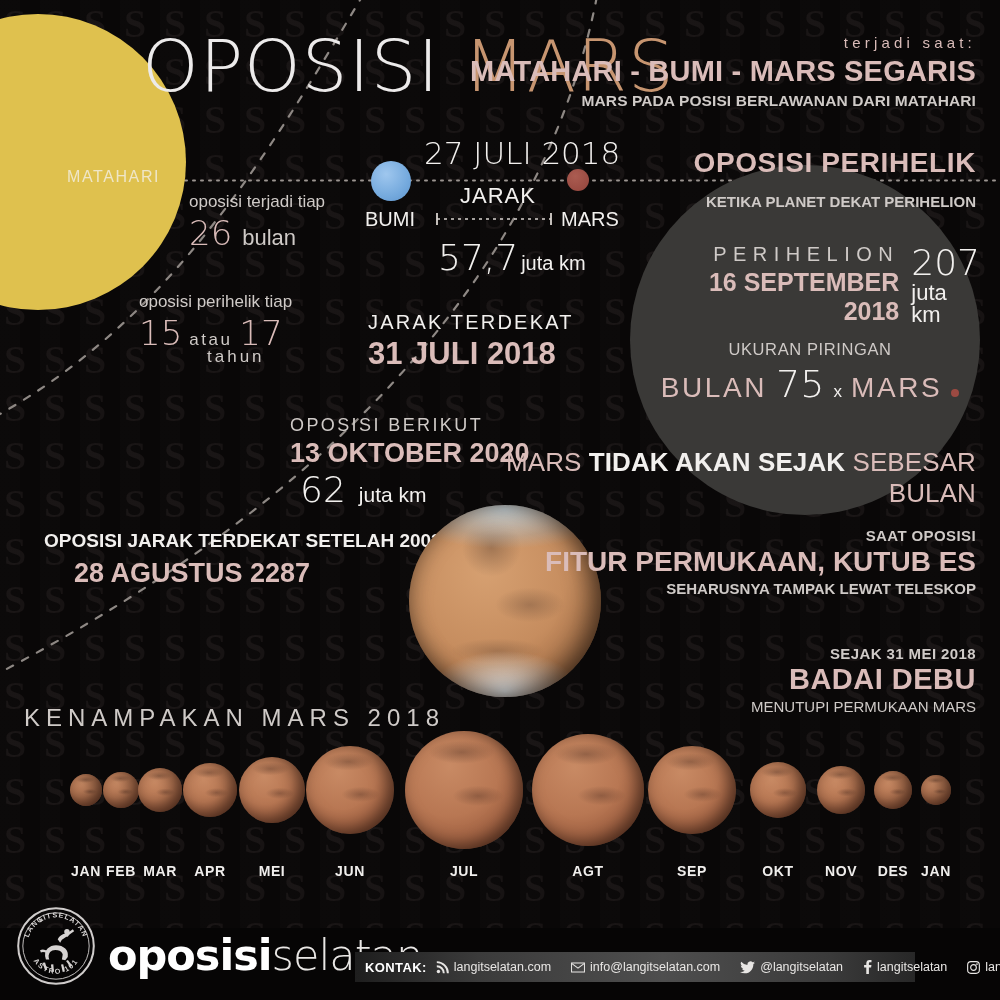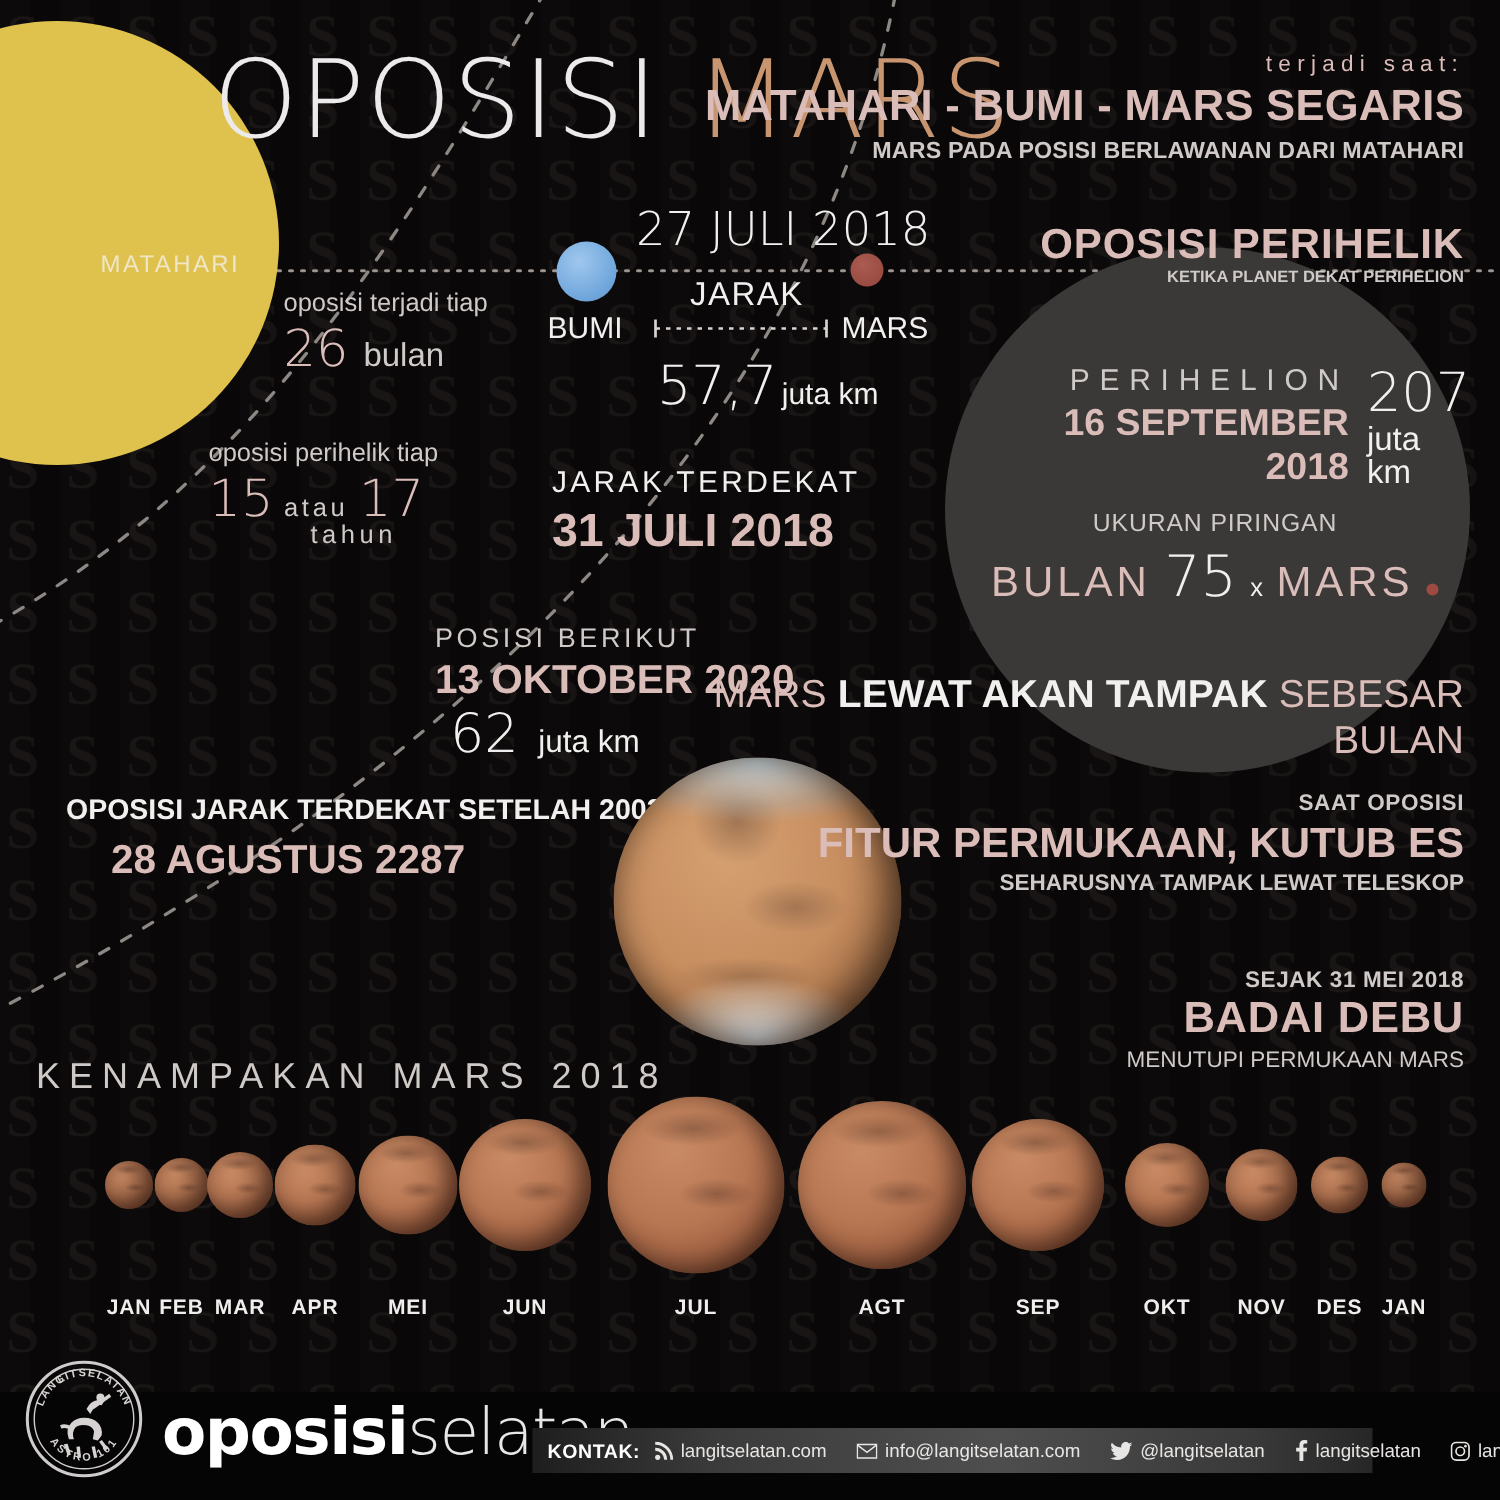--- a/index.html
+++ b/index.html
@@ -700,21 +700,21 @@
   </div>
 
   <div class="blk rgt" style="right:24px;top:34px;width:520px;">
     <div class="pink" style="font-size:15px;letter-spacing:4.2px;">terjadi saat:</div>
     <div class="pink" style="font-size:29px;font-weight:bold;letter-spacing:.2px;margin-top:5px;line-height:1.06;">MATAHARI - BUMI - MARS SEGARIS</div>
     <div class="grey" style="font-size:15.5px;font-weight:bold;letter-spacing:.1px;margin-top:5px;">MARS  PADA POSISI BERLAWANAN DARI MATAHARI</div>
   </div>
 
   <div class="blk rgt" style="right:24px;top:147px;width:520px;">
     <div class="pink" style="font-size:28px;font-weight:bold;letter-spacing:.6px;">OPOSISI PERIHELIK</div>
-    <div class="grey" style="font-size:11px;font-weight:bold;margin-top:0;">KETIKA PLANET DEKAT PERIHELION</div>
+    <div class="grey" style="font-size:15px;font-weight:bold;margin-top:14px;">KETIKA PLANET DEKAT PERIHELION</div>
   </div>
 
   <div class="blk" style="left:660px;top:243px;width:320px;">
     <div style="display:flex;align-items:flex-end;justify-content:flex-end;gap:12px;">
       <div class="rgt">
         <div class="grey" style="font-size:20px;letter-spacing:6.5px;">PERIHELION</div>
         <div class="pink" style="font-size:25px;font-weight:bold;margin-top:2px;">16 SEPTEMBER 2018</div>
       </div>
       <div style="text-align:left;">
         <div class="white" style="font-size:36px;font-weight:300;line-height:.98;font-family:'DejaVu Sans',sans-serif;">207</div>
@@ -728,21 +728,21 @@
     <div style="display:flex;align-items:baseline;justify-content:center;gap:9px;margin-top:3px;">
       <span class="pink" style="font-size:28px;letter-spacing:2.6px;">BULAN</span>
       <span class="white" style="font-size:38px;font-weight:300;font-family:'DejaVu Sans',sans-serif;">75</span>
       <span class="white" style="font-size:17px;">x</span>
       <span class="pink" style="font-size:28px;letter-spacing:2.6px;">MARS</span>
       <span style="width:8px;height:8px;border-radius:50%;background:#9c4a42;display:inline-block;"></span>
     </div>
   </div>
 
   <div class="blk rgt" style="right:24px;top:447px;width:560px;font-size:26px;letter-spacing:.1px;">
-    <span class="pink">MARS </span><span class="white" style="font-weight:bold;">LEWAT AKAN TAMPAK</span><span class="pink"> SEBESAR BULAN</span>
+    <span class="pink">MARS </span><span class="white" style="font-weight:bold;">TIDAK AKAN SEJAK</span><span class="pink"> SEBESAR BULAN</span>
   </div>
 
   <div class="t white" style="left:424px;top:135px;font-size:31px;font-weight:300;font-family:'DejaVu Sans',sans-serif;">27 JULI 2018</div>
 
   <div class="t white" style="left:365px;top:208px;font-size:20px;font-weight:300;">BUMI</div>
   <div class="t white" style="left:561px;top:208px;font-size:20px;font-weight:300;">MARS</div>
 
   <div class="t white" style="left:460px;top:183px;font-size:22px;font-weight:300;letter-spacing:1px;">JARAK</div>
   <div class="t" style="left:438px;top:237px;display:flex;align-items:baseline;gap:3px;">
     <span class="white" style="font-size:36px;font-weight:300;font-family:'DejaVu Sans',sans-serif;">57,7</span>
@@ -766,21 +766,21 @@
     </div>
     <div class="grey" style="font-size:17px;letter-spacing:3px;margin-top:-6px;margin-left:68px;">tahun</div>
   </div>
 
   <div class="blk" style="left:368px;top:311px;width:300px;">
     <div class="white" style="font-size:20px;letter-spacing:2.2px;font-weight:400;">JARAK TERDEKAT</div>
     <div class="pink" style="font-size:31px;font-weight:bold;margin-top:2px;">31 JULI 2018</div>
   </div>
 
   <div class="blk" style="left:290px;top:415px;width:330px;">
-    <div class="grey" style="font-size:18px;letter-spacing:2.4px;">POSISI BERIKUT</div>
+    <div class="grey" style="font-size:18px;letter-spacing:2.4px;">OPOSISI BERIKUT</div>
     <div class="pink" style="font-size:27px;font-weight:bold;margin-top:2px;">13 OKTOBER 2020</div>
     <div style="display:flex;align-items:baseline;gap:13px;margin-top:0px;margin-left:10px;">
       <span class="white" style="font-size:36px;font-weight:300;font-family:'DejaVu Sans',sans-serif;">62</span>
       <span class="white" style="font-size:21px;font-weight:300;">juta km</span>
     </div>
   </div>
 
   <div class="blk" style="left:44px;top:530px;width:420px;">
     <div class="white" style="font-size:19px;font-weight:bold;">OPOSISI JARAK TERDEKAT SETELAH 2003</div>
     <div class="pink" style="font-size:27px;font-weight:bold;margin-top:6px;margin-left:30px;">28 AGUSTUS 2287</div>

